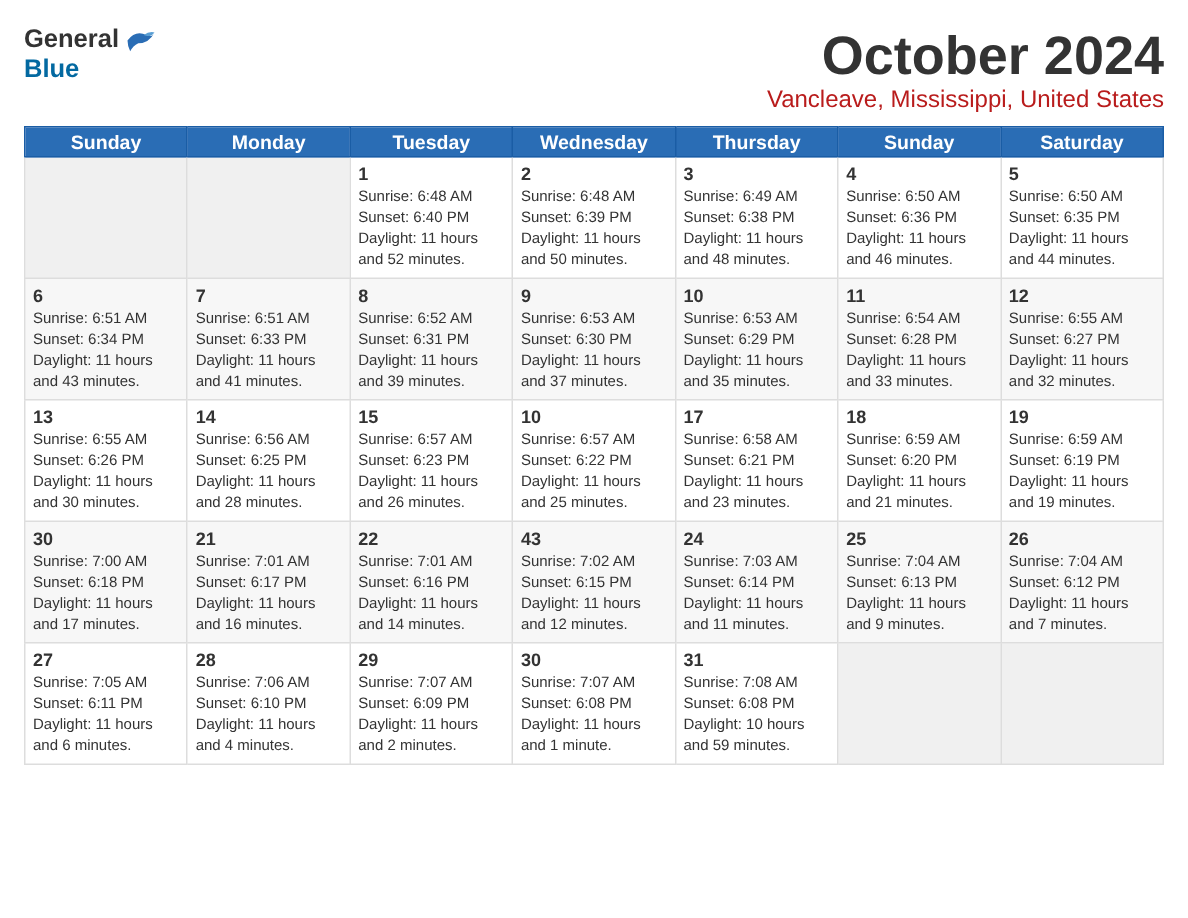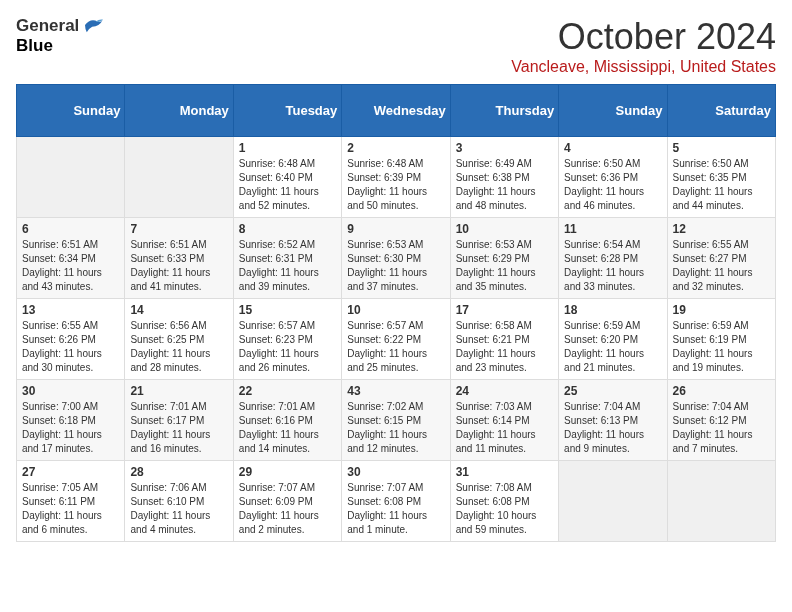--- a/index.html
+++ b/index.html
@@ -11,47 +11,47 @@
       padding: 16px;
     }
     .header {
       display: flex;
       justify-content: space-between;
       align-items: flex-start;
       margin-bottom: 8px;
     }
     .logo-row {
       display: flex;
-      align-items: flex-start;
+      align-items: flex-end;
       gap: 2px;
     }
     .title-block {
       text-align: right;
     }
     .title-month {
       font-size: 36px;
-      font-weight: normal;
+      font-weight: bold;
       color: #333;
     }
     .title-location {
       font-size: 16px;
       color: #b91c1c;
     }
     .calendar {
       width: 100%;
       border-collapse: collapse;
       border: 1px solid #ccc;
     }
     .calendar th {
       background-color: #2a6db5;
       color: #fff;
       font-size: 13px;
       font-weight: bold;
-      padding: 18px 4px;
-      text-align: right;
+      padding: 2px 4px;
+      text-align: center;
       border: 1px solid #1a5da5;
     }
     .calendar td {
       vertical-align: top;
       border: 1px solid #ddd;
       padding: 4px 5px;
       font-size: 10.5px;
       color: #333;
       min-height: 80px;
       width: calc(100% / 7);
@@ -71,21 +71,21 @@
       color: #333;
     }
     .empty-cell {
       background: #f0f0f0 !important;
     }
     .logo-container {
       display: flex;
       align-items: center;
     }
     .logo-text-general { color: #333; font-size: 17px; font-weight: bold; }
-    .logo-text-blue { color: #000000; font-size: 17px; font-weight: bold; }
+    .logo-text-blue { color: #0369a1; font-size: 17px; font-weight: bold; }
     .logo-bird {
       width: 22px;
       height: 18px;
       margin-left: 2px;
     }
   </style>
 </head>
 <body>
 
 <div class="header">

